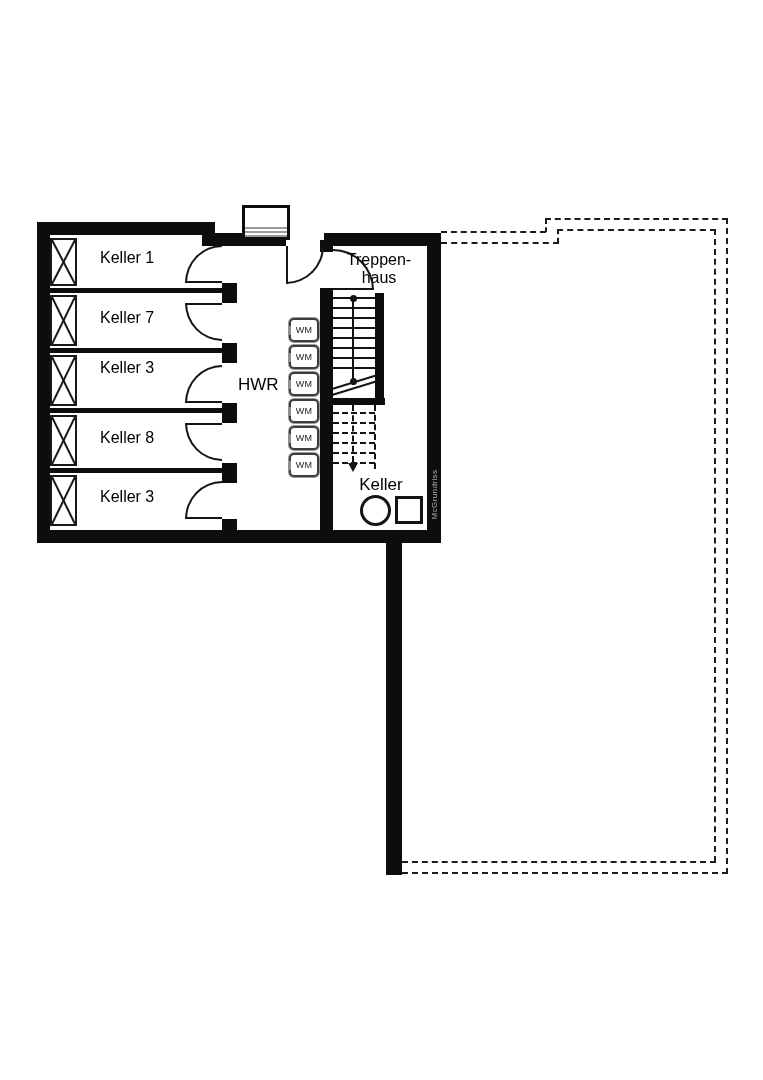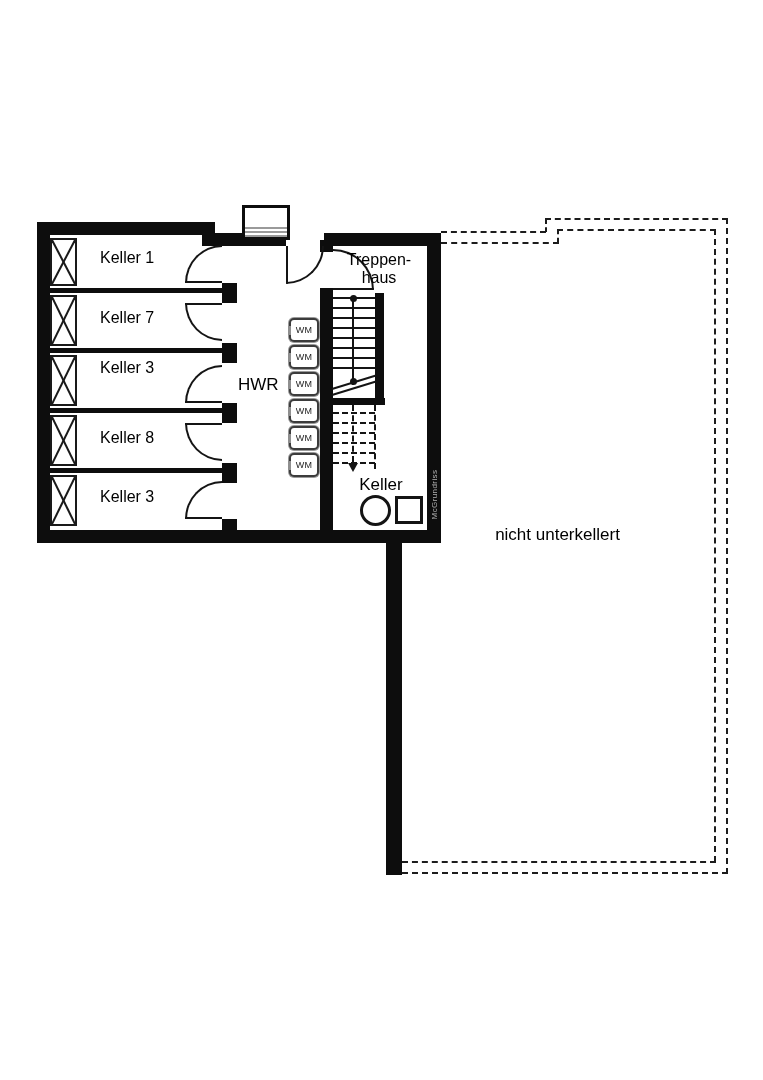--- a/index.html
+++ b/index.html
@@ -199,16 +199,15 @@
 
   <div class="lbl" style="left:100px;top:249px;">Keller 1</div>
   <div class="lbl" style="left:100px;top:309px;">Keller 7</div>
   <div class="lbl" style="left:100px;top:359px;">Keller 3</div>
   <div class="lbl" style="left:100px;top:429px;">Keller 8</div>
   <div class="lbl" style="left:100px;top:488px;">Keller 3</div>
   <div class="lbl" style="left:238px;top:375px;font-size:17px;">HWR</div>
   <div class="lbl center" style="left:333px;top:251px;width:92px;">Treppen-</div>
   <div class="lbl center" style="left:333px;top:269px;width:92px;">haus</div>
   <div class="lbl center" style="left:345px;top:475px;width:72px;font-size:17px;">Keller</div>
-  <div class="lbl center" style="left:455px;top:525px;width:205px;font-size:17px;">nicht unterkellert</div>
   <div class="watermark">McGrundriss</div>
 
 </div>
 
 </body></html>

